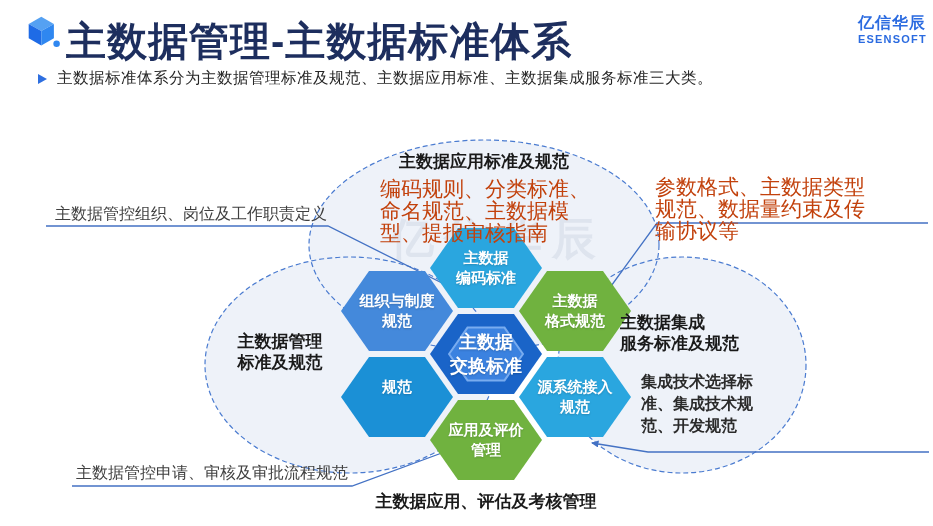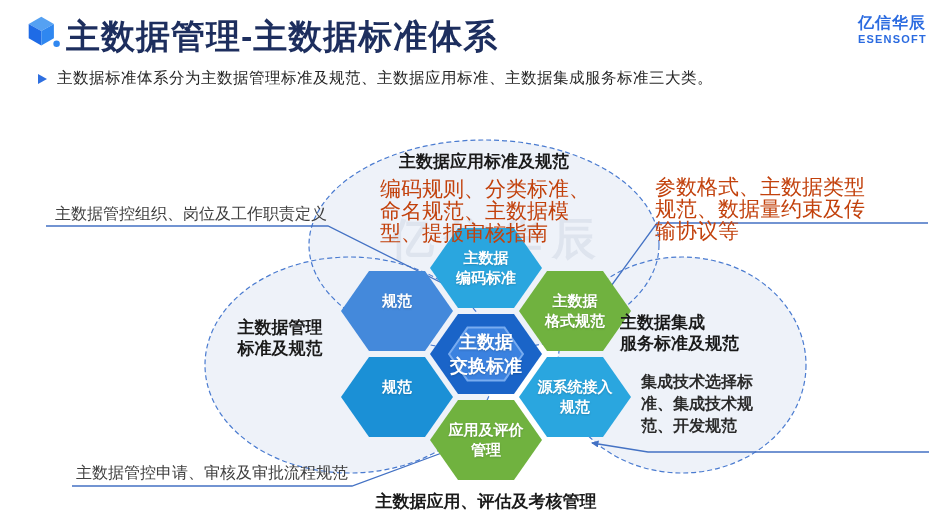--- a/index.html
+++ b/index.html
@@ -5,21 +5,21 @@
   html,body{margin:0;padding:0;background:#fff;}
   .slide{
     position:relative;width:933px;height:526px;background:#ffffff;overflow:hidden;
     font-family:"Liberation Sans","DejaVu Sans",sans-serif;
   }
   
   .header{position:absolute;left:0;top:0;width:100%;height:60px;z-index:4;}
   .logo-cube{position:absolute;left:26px;top:14px;}
   .page-title{
     position:absolute;left:66px;top:14px;margin:0;
-    font-size:34px;font-weight:bold;color:#1D2E5E;letter-spacing:1px;white-space:nowrap;
+    font-size:40px;font-weight:bold;color:#1D2E5E;letter-spacing:1px;white-space:nowrap;
   }
   .brand{position:absolute;left:858px;top:15px;width:72px;text-align:left;line-height:1;}
   .brand-name{font-size:16px;font-weight:bold;color:#2B6BE0;letter-spacing:1px;white-space:nowrap;}
   .brand-sub{font-size:11px;font-weight:bold;color:#2B6BE0;letter-spacing:1.2px;margin-top:3px;white-space:nowrap;}
   
   .intro{position:absolute;left:38px;top:68px;z-index:4;display:flex;align-items:center;}
   .bullet-tri{
     width:0;height:0;margin-right:10px;
     border-left:9px solid #2E6FE0;border-top:5px solid transparent;border-bottom:5px solid transparent;
   }
@@ -34,21 +34,21 @@
   #hex-labels{position:absolute;left:0;top:0;width:747px;height:526px;z-index:3;pointer-events:none;}
   .hex-label{
     position:absolute;width:120px;text-align:center;color:#ffffff;font-weight:bold;
     font-size:15px;line-height:20px;text-shadow:0 1px 2px rgba(0,0,0,.18);
   }
   .hex-label-center{font-size:18px;line-height:24px;}
   
   .overlay{position:absolute;z-index:2;}
   .g-title{font-weight:bold;color:#1A1A1A;font-size:17px;line-height:21px;}
   .t-top{left:334px;top:151px;width:300px;text-align:center;}
-  .t-left{left:200px;top:317px;width:160px;text-align:center;}
+  .t-left{left:200px;top:331px;width:160px;text-align:center;}
   .t-right{left:620px;top:312px;width:160px;text-align:left;}
   .g-desc{color:#c2410c;font-size:21px;line-height:22px;}
   .d-top{left:380px;top:178px;width:225px;text-align:left;}
   .d-topright{left:655px;top:176px;width:222px;}
   .d-right{left:641px;top:371px;width:114px;font-weight:bold;color:#2b2b2b;font-size:16px;line-height:22px;}
   .note{font-size:16px;color:#404040;white-space:nowrap;}
   .n-left{left:55px;top:204px;}
   .n-bottom-left{left:76px;top:463px;}
   .n-bottom-right{left:637px;top:463px;color:#4d4d4d;}
   .n-bottom-center{left:330px;top:490px;width:312px;text-align:center;font-weight:bold;color:#1A1A1A;font-size:17px;}
@@ -96,20 +96,21 @@
         <polygon points="430,440 458,400 514,400 542,440 514,480 458,480" fill="#70B23F"></polygon>
       </g>
   </svg>
 
   <div id="hex-labels">
       <div class="hex-label" style="left: 426px; top: 248px;">
         <div>主数据</div>
         <div>编码标准</div>
       </div>
       <div class="hex-label" style="left: 337px; top: 291px;">
+        <div>组织与制度</div>
         <div>规范</div>
       </div>
       <div class="hex-label" style="left: 515px; top: 291px;">
         <div>主数据</div>
         <div>格式规范</div>
       </div>
       <div class="hex-label hex-label-center" style="left: 426px; top: 330px;">
         <div>主数据</div>
         <div>交换标准</div>
       </div>

